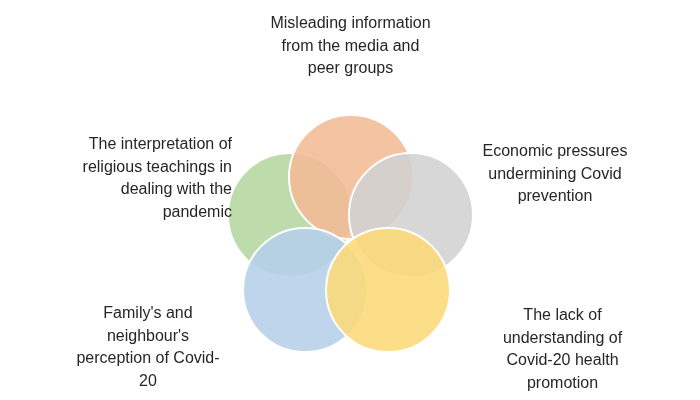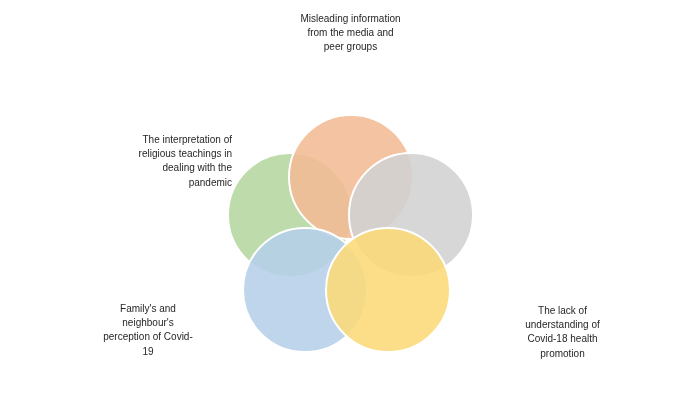--- a/index.html
+++ b/index.html
@@ -25,21 +25,21 @@
   .venn-svg {
     position: absolute;
     left: 0;
     top: 0;
     width: 700px;
     height: 400px;
   }
   .label {
     position: absolute;
     text-align: center;
-    font-size: 10px;
+    font-size: 16px;
     line-height: 1.42;
     color: #262626;
     font-family: "Liberation Sans", sans-serif;
     white-space: pre-line;
   }
   #label-top {
     left: 243px;
     top: 12px;
     width: 215px;
   }
@@ -77,29 +77,32 @@
       <circle cx="411" cy="215" r="62" fill="#d2d2d2" fill-opacity="0.88" stroke="#ffffff" stroke-width="2"></circle>
       <circle cx="305" cy="290" r="62" fill="#b5cfe8" fill-opacity="0.88" stroke="#ffffff" stroke-width="2"></circle>
       <circle cx="388" cy="290" r="62" fill="#fcd978" fill-opacity="0.88" stroke="#ffffff" stroke-width="2"></circle>
     </g>
   </svg>
 
   <div class="label" id="label-top">Misleading information
 from the media and
 peer groups</div>
 
+  <div class="label" id="label-right-top">Economic pressures
+undermining Covid
+prevention</div>
 
   <div class="label" id="label-right-bottom">The lack of
 understanding of
-Covid-18 health
+Covid-20 health
 promotion</div>
 
   <div class="label" id="label-left-bottom">Family's and
 neighbour's
 perception of Covid-
-19</div>
+20</div>
 
   <div class="label" id="label-left-top">The interpretation of
 religious teachings in
 dealing with the
 pandemic</div>
 
 </div>
 
 </body></html>

